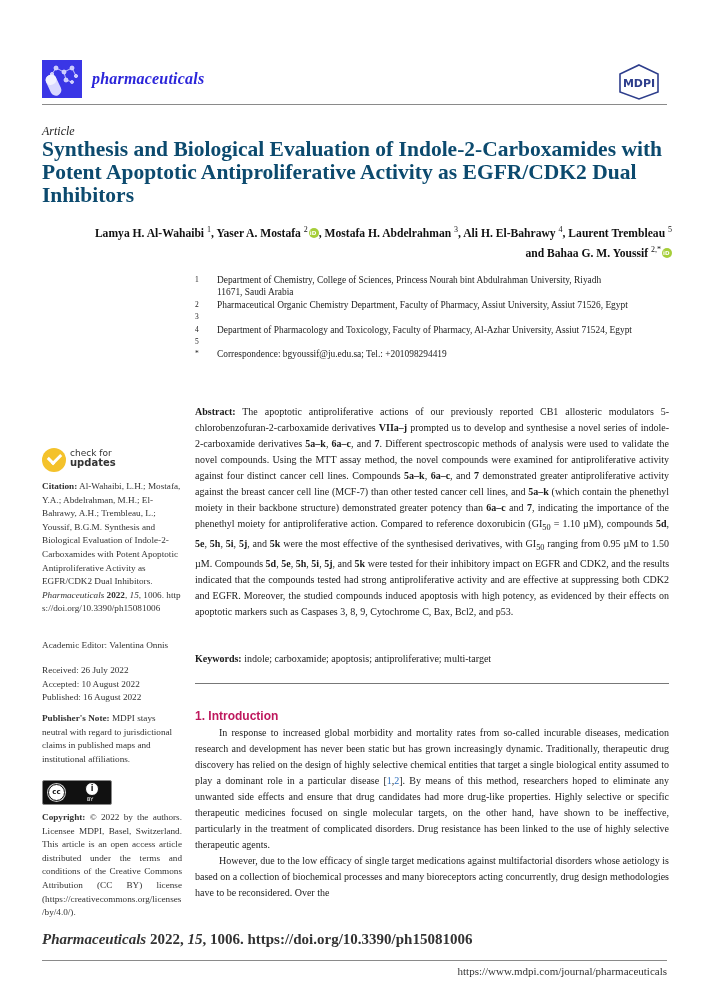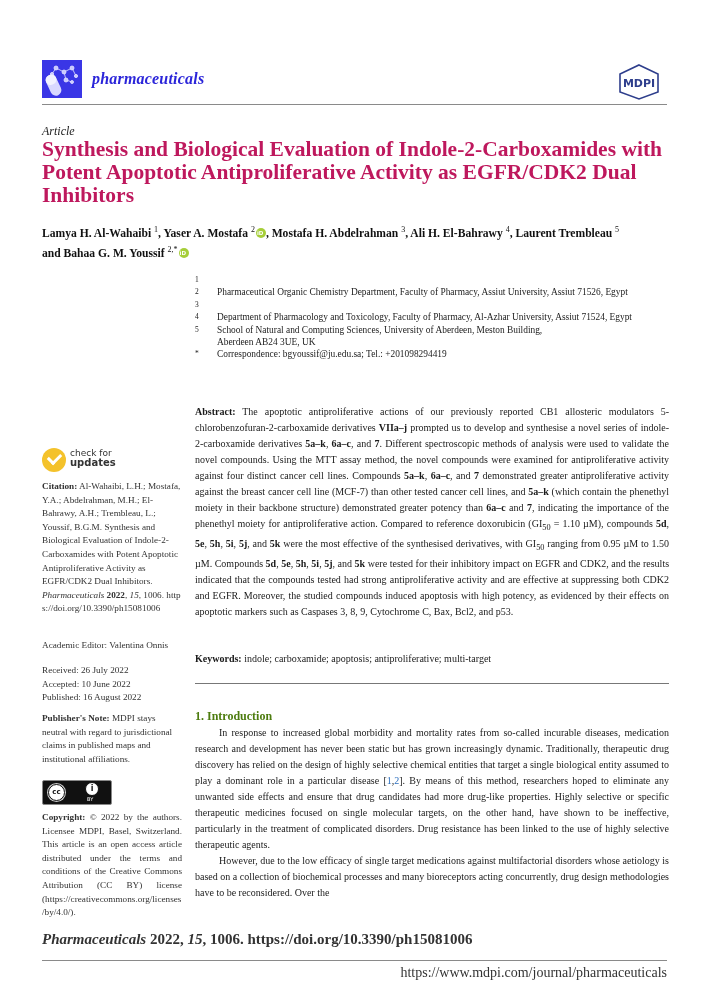--- a/index.html
+++ b/index.html
@@ -3,50 +3,50 @@
 <meta charset="utf-8">
 <style>
   html, body { margin:0; padding:0; background:#ffffff; }
   body { width:707px; height:1000px; position:relative; overflow:hidden; font-family:"DejaVu Serif", serif; color:#1a1a1a; }
   .abs { position:absolute; }
   .header-rule { left:42px; top:104px; width:625px; height:1px; background:#8a8a8a; }
   .logo-box { left:42px; top:60px; width:40px; height:38px; background:#3a36e6; }
   .journal-name { left:92px; top:70px; font-family:"Liberation Serif", serif; font-style:italic; font-weight:bold; font-size:16px; color:#2b25d9; letter-spacing:0.2px; }
   .mdpi-logo { left:618px; top:64px; width:42px; height:36px; }
   .article-type { left:42px; top:124px; font-family:"Liberation Serif", serif; font-style:italic; font-size:12px; color:#222; }
-  .title { left:42px; top:138px; width:630px; font-family:"Liberation Serif", serif; font-weight:bold; font-size:21.5px; line-height:23px; color:#be185d; }
-  .authors { left:42px; top:222px; width:630px; font-family:"Liberation Serif", serif; font-weight:bold; font-size:11.6px; line-height:16px; color:#111; }
+  .title { left:42px; top:138px; width:630px; font-family:"Liberation Serif", serif; font-weight:bold; font-size:21.5px; line-height:23px; color:#0c4a6e; }
+  .authors { left:42px; top:222px; width:630px; font-family:"Liberation Serif", serif; font-weight:bold; font-size:11.6px; line-height:16px; color:#111;text-align:right; }
   .authors sup { font-size:8px; font-weight:normal; }
   .orcid { display:inline-block; width:10px; height:10px; border-radius:50%; background:#a6ce39; vertical-align:-1px; margin-left:1px; position:relative; }
   .orcid::after { content:"iD"; position:absolute; left:1px; top:0px; font-family:"DejaVu Sans", sans-serif; font-size:5.5px; color:#fff; font-weight:bold; line-height:10px; }
   .affils { left:195px; top:274px; width:480px; font-family:"Liberation Serif", serif; font-size:9.4px; line-height:12.4px; color:#222; }
   .affil { display:flex; }
   .affil .num { width:22px; flex:none; font-size:7.5px; padding-top:0px; }
   .affil .txt { flex:1; }
   .sidecol { left:42px; width:140px; font-family:"Liberation Serif", serif; font-size:9.2px; line-height:13.6px; color:#333; }
   .check { left:42px; top:448px; width:140px; height:28px; }
   .check-circle { position:absolute; left:0; top:0; width:24px; height:24px; border-radius:50%; background:#f4c22b; }
   .check-circle::after { content:""; position:absolute; left:6px; top:5px; width:10px; height:6px; border-left:3px solid #fff; border-bottom:3px solid #fff; transform:rotate(-45deg); }
   .check-text { position:absolute; left:28px; top:0px; font-family:"DejaVu Sans", sans-serif; font-size:9px; line-height:10px; color:#333; }
   .check-text b { font-size:10px; }
   .main { left:195px; width:474px; font-family:"Liberation Serif", serif; font-size:10px; line-height:16px; color:#1a1a1a; text-align:justify; }
   .abstract { top:404px; }
   .keywords { top:651px; }
   .sec-rule { left:195px; top:683px; width:474px; height:1px; background:#777; }
-  .intro-head { left:195px; top:709px; font-family:Liberation Serif, serif; font-weight:bold; font-size:12px; color:#4d7c0f; }
+  .intro-head { left:195px; top:709px; font-family:Liberation Sans, sans-serif; font-weight:bold; font-size:12px; color:#be185d; }
   .intro { top:725px; }
   .intro p { margin:0; text-indent:24px; }
   .link { color:#2a6ebf; }
   .cc { left:42px; top:780px; width:68px; height:23px; background:#111; border:1px solid #888; border-radius:2px; }
   .cc-left { position:absolute; left:5px; top:3px; width:15px; height:15px; border-radius:50%; background:#fff; border:1.5px solid #111; box-shadow:0 0 0 1px #ccc; font-family:"DejaVu Sans", sans-serif; font-size:7px; font-weight:bold; line-height:15px; text-align:center; color:#111; }
   .cc-right { position:absolute; left:42px; top:1px; width:12px; height:12px; border-radius:50%; background:#fff; border:1.5px solid #111; font-family:"DejaVu Sans", sans-serif; font-size:8px; font-weight:bold; line-height:12px; text-align:center; color:#111; }
   .cc-by { position:absolute; left:44px; top:15px; font-family:"DejaVu Sans", sans-serif; font-size:5px; color:#fff; }
   .footer-rule { left:42px; top:960px; width:625px; height:1px; background:#8a8a8a; }
   .footer-left { left:42px; top:931px; font-family:"Liberation Serif", serif; font-size:15px; color:#333;font-weight:bold; }
-  .footer-right { right:40px; top:965px; font-family:"Liberation Serif", serif; font-size:14px; color:#333; }
+  .footer-right { right:40px; top:965px; font-family:"Liberation Serif", serif; font-size:11px; color:#333; }
 </style>
 </head>
 <body>
 
 <div class="abs logo-box">
   <svg width="40" height="38" viewBox="0 0 40 38">
     <rect x="0" y="0" width="40" height="38" fill="#3a36e6"></rect>
     <g fill="#c9c8ff" stroke="#e6e6ff" stroke-width="0.8">
       <line x1="14" y1="8" x2="22" y2="12"></line>
         <line x1="22" y1="12" x2="30" y2="8"></line>
@@ -81,35 +81,35 @@
 <div class="abs article-type">Article</div>
 <div class="abs title">Synthesis and Biological Evaluation of Indole-2-Carboxamides with Potent Apoptotic Antiproliferative Activity as EGFR/CDK2 Dual Inhibitors</div>
 
 <div class="abs authors">
   <span>Lamya H. Al-Wahaibi</span>&nbsp;<sup>1</sup><span>, </span><span>Yaser A. Mostafa</span>&nbsp;<sup>2</sup><span class="orcid"></span><span>, </span><span>Mostafa H. Abdelrahman</span>&nbsp;<sup>3</sup><span>, </span><span>Ali H. El-Bahrawy</span>&nbsp;<sup>4</sup><span>, </span><span>Laurent Trembleau</span>&nbsp;<sup>5</sup><br><span>and </span><span>Bahaa G. M. Youssif</span>&nbsp;<sup>2,*</sup><span class="orcid"></span>
 </div>
 
 <div class="abs affils">
   <div class="affil">
       <span class="num">1</span>
+      <span class="txt" style="max-width:395px">Department of Chemistry, College of Sciences, Princess Nourah bint Abdulrahman University, Riyadh 11671, Saudi Arabia</span>
     </div>
   <div class="affil">
       <span class="num">2</span>
       <span class="txt">Pharmaceutical Organic Chemistry Department, Faculty of Pharmacy, Assiut University, Assiut 71526, Egypt</span>
     </div>
   <div class="affil">
       <span class="num">3</span>
     </div>
   <div class="affil">
       <span class="num">4</span>
       <span class="txt">Department of Pharmacology and Toxicology, Faculty of Pharmacy, Al-Azhar University, Assiut 71524, Egypt</span>
     </div>
   <div class="affil">
       <span class="num">5</span>
-      <span class="txt" style="max-width:355px">School of Natural and Computing Sciences, University of Aberdeen, Meston Building, Aberdeen AB24 3UE, UK</span>
     </div>
   <div class="affil">
       <span class="num">*</span>
       <span class="txt">Correspondence: bgyoussif@ju.edu.sa; Tel.: +201098294419</span>
     </div>
 </div>
 
 <div class="abs check">
   <div class="check-circle"></div>
   <div class="check-text"><span>check for</span><br><b>updates</b></div>
@@ -117,21 +117,21 @@
 
 <div class="abs sidecol" style="top:480px;">
   <b>Citation:</b>
   <span>Al-Wahaibi, L.H.; Mostafa, Y.A.; Abdelrahman, M.H.; El-Bahrawy, A.H.; Trembleau, L.; Youssif, B.G.M. Synthesis and Biological Evaluation of Indole-2-Carboxamides with Potent Apoptotic Antiproliferative Activity as EGFR/CDK2 Dual Inhibitors.</span>
   <i>Pharmaceuticals</i> <b>2022</b>, <i>15</i><span style="word-break:break-all">, 1006. https://doi.org/10.3390/ph15081006</span>
 </div>
 
 <div class="abs sidecol" style="top:639px;">Academic Editor: Valentina Onnis</div>
 <div class="abs sidecol" style="top:664px;">
   <div>Received: 26 July 2022</div>
-  <div>Accepted: 10 June 2022</div>
+  <div>Accepted: 10 August 2022</div>
   <div>Published: 16 August 2022</div>
 </div>
 <div class="abs sidecol" style="top:712px;">
   <b>Publisher's Note:</b>
   <span>MDPI stays neutral with regard to jurisdictional claims in published maps and institutional affiliations.</span>
 </div>
 
 <div class="abs cc">
   <div class="cc-left">cc</div>
   <div class="cc-right">i</div>

